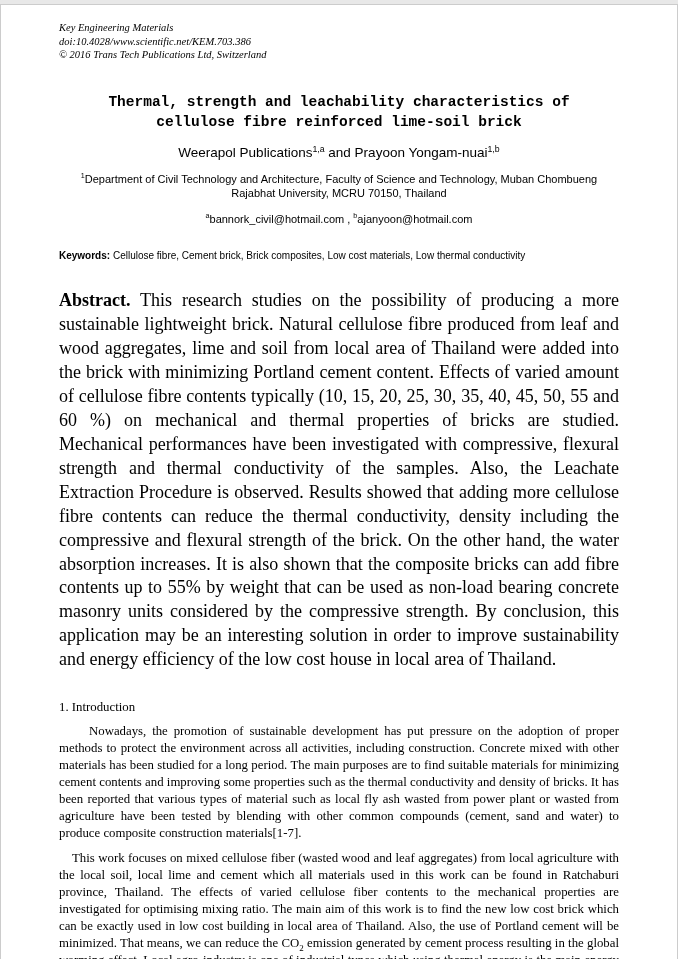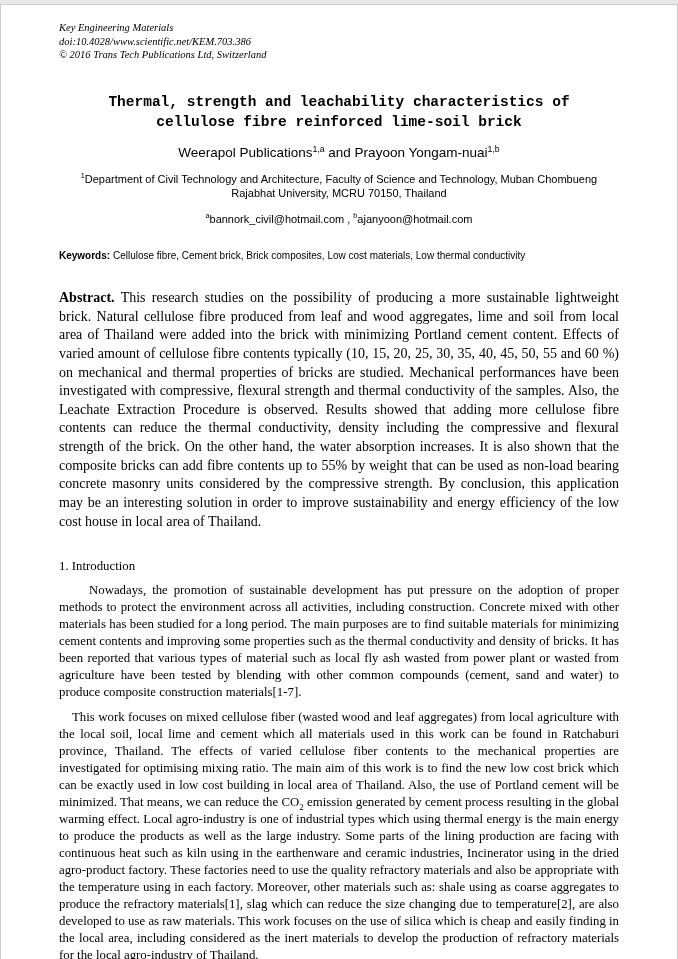--- a/index.html
+++ b/index.html
@@ -78,21 +78,21 @@
     font-family: "Liberation Sans", sans-serif;
     font-size: 10px;
     line-height: 1.4;
     text-align: justify;
   }
   .keywords .kw-label { font-weight: bold; }
 
   
   .abstract {
     margin-top: 26px;
-    font-size: 14px;
+    font-size: 18px;
     line-height: 1.33;
     text-align: justify;
   }
   .abstract .ab-label { font-weight: bold; }
 
   .section-heading {
     margin-top: 28px;
     font-weight: normal;
     font-size: 12.8px;
   }

